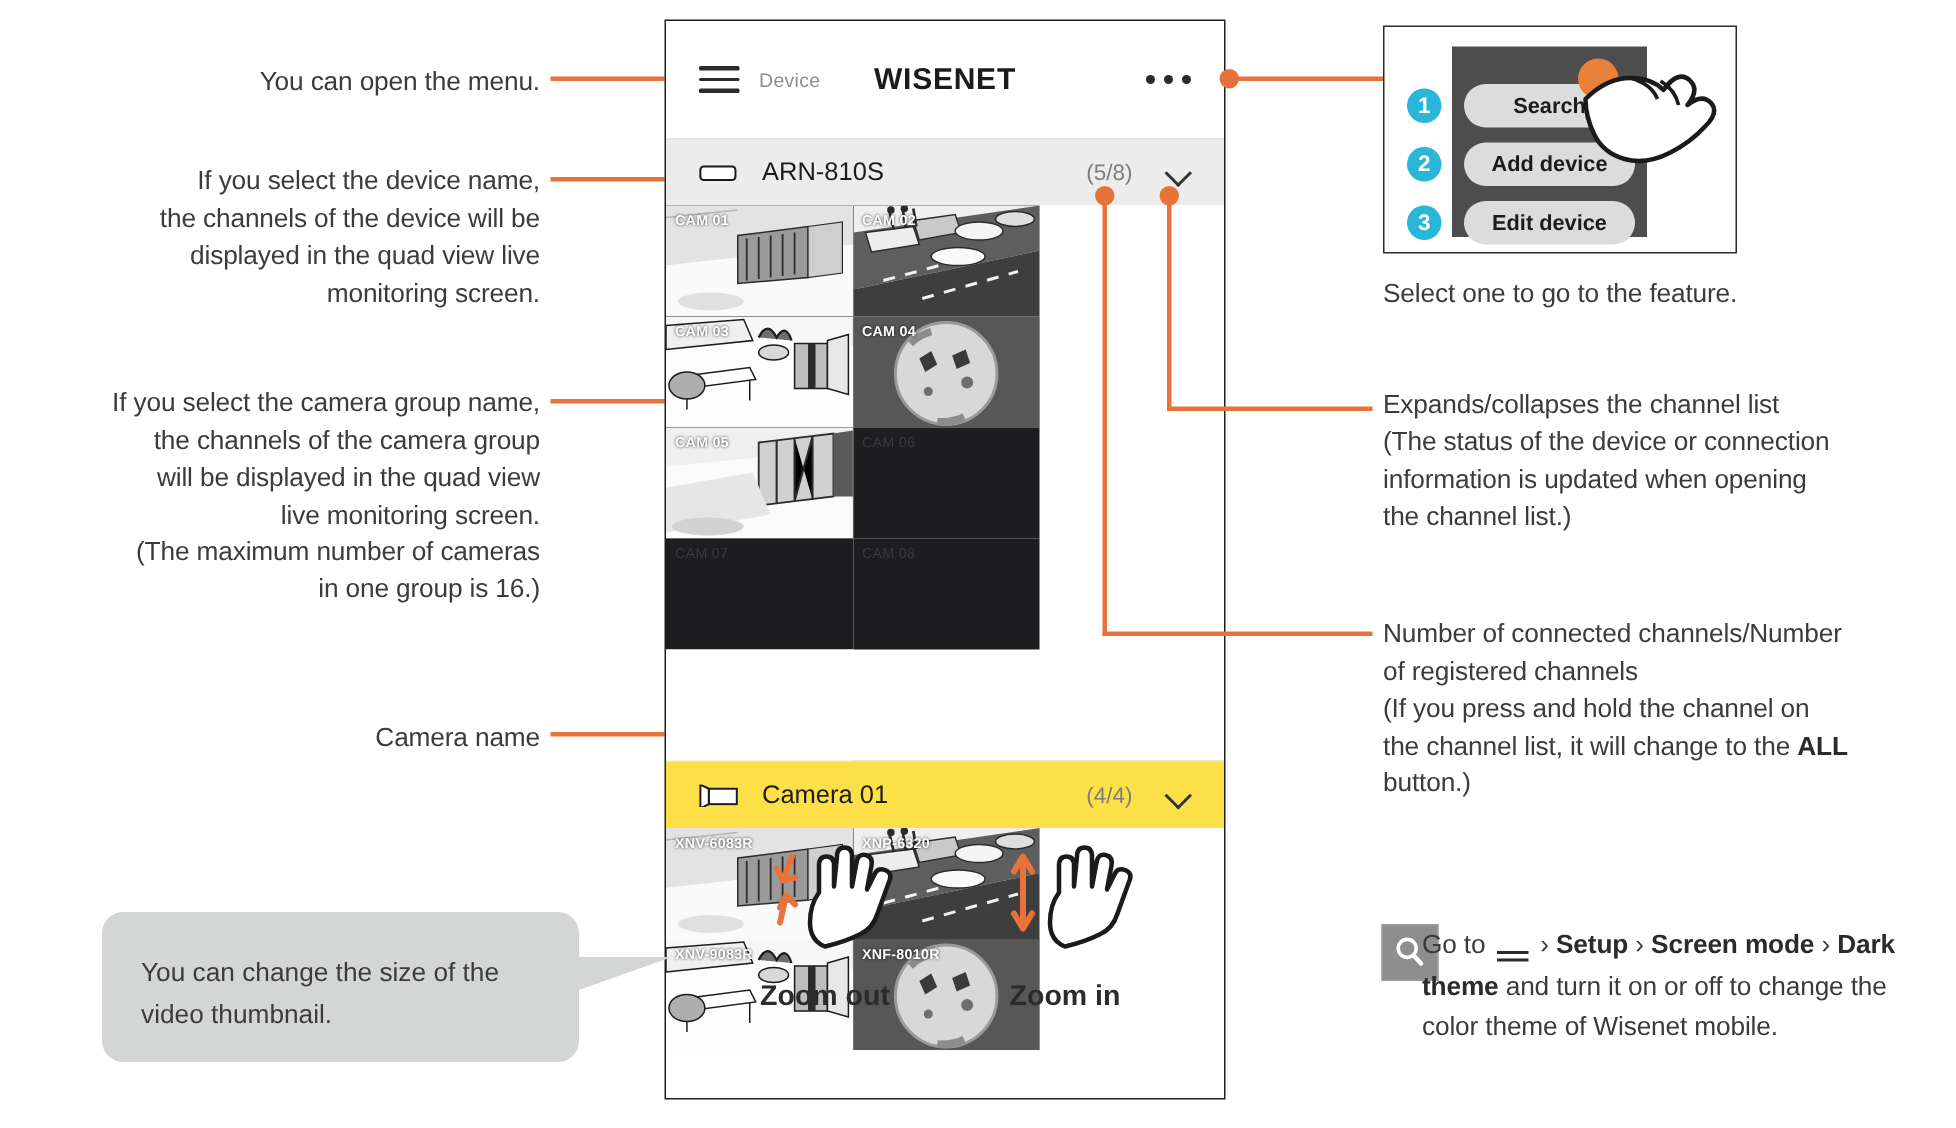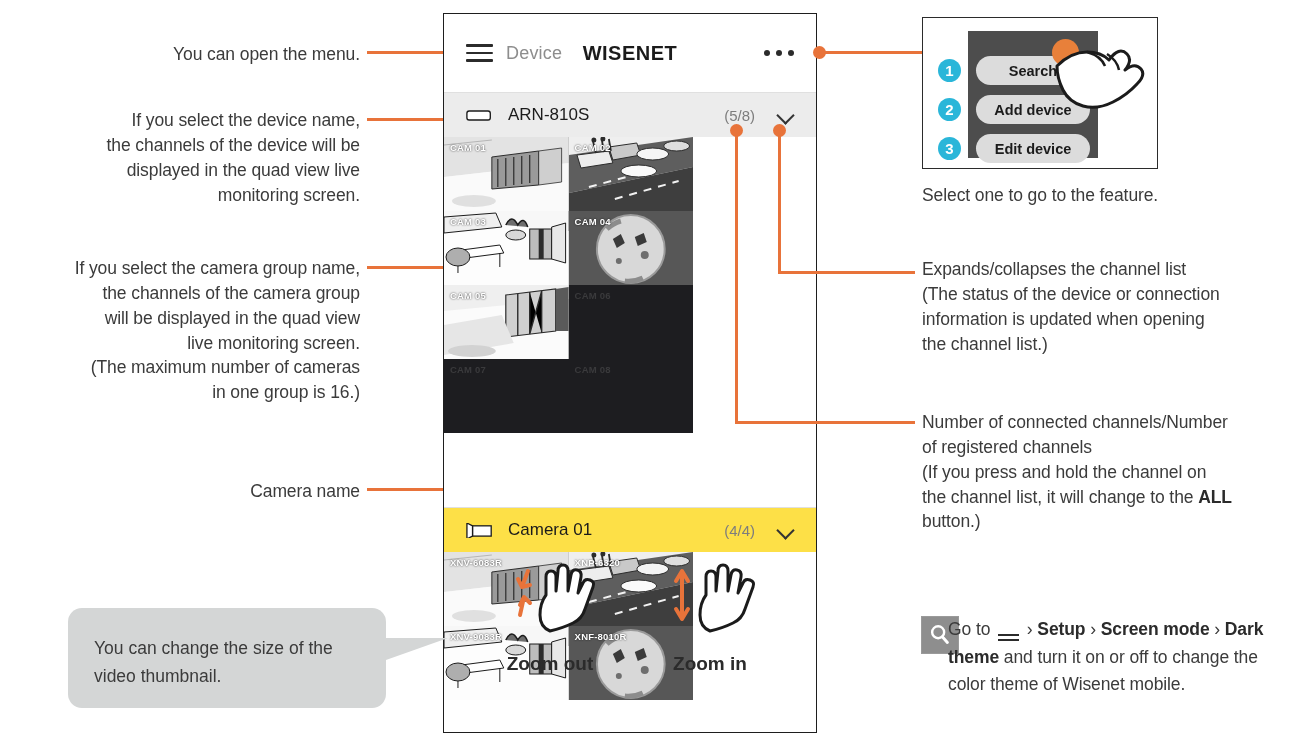--- a/index.html
+++ b/index.html
@@ -49,21 +49,21 @@
   .topbar {
     position: relative;
     height: 78px;
     display: flex; align-items: center;
     padding: 0 22px;
     background: #fff;
   }
   .hamburger { width: 27px; display: flex; flex-direction: column; gap: 5px; }
   .hamburger i { display: block; height: 2.4px; background: #2b2b2b; border-radius: 1px; }
   .topbar-label {
-    margin-left: 13px; font-size: 18px; color: #8d8d8d; letter-spacing: .2px;
+    margin-left: 13px; font-size: 13px; color: #8d8d8d; letter-spacing: .2px;
   }
   .brand {
     position: absolute; left: 0; right: 0; text-align: center;
     font-size: 20px; font-weight: bold; color: #1b1b1b;
     letter-spacing: .5px; pointer-events: none;
   }
   .kebab {
     margin-left: auto; display: flex; gap: 5.5px; align-items: center;
   }
   .kebab span { width: 6.5px; height: 6.5px; border-radius: 50%; background: #2b2b2b; }
@@ -95,21 +95,21 @@
     background: #4a4a4a;
   }
   .cell.off { background: #1d1d20; }
   .cell.blank { background: #ffffff; }
   .cell .cap {
     position: absolute; left: 6px; top: 5px;
     font-size: 9.5px; font-weight: bold; color: #ffffff;
     text-shadow: 0 0 2px rgba(0,0,0,.8);
     z-index: 4; letter-spacing: .2px;
   }
-  .cell.off .cap { color: #3a3a3c; text-shadow: none; font-weight: bold; }
+  .cell.off .cap { color: #3a3a3c; text-shadow: none; font-weight: normal; }
   .cell svg { position: absolute; inset: 0; width: 100%; height: 100%; }
 
   
   .gestures {
     position: absolute; left: 0; right: 0; top: 545px;
     display: flex; justify-content: center; gap: 40px;
   }
   .gest { width: 120px; text-align: center; }
   .gest .glabel {
     margin-top: 4px; font-size: 19px; font-weight: bold; color: #2b2b2b;

